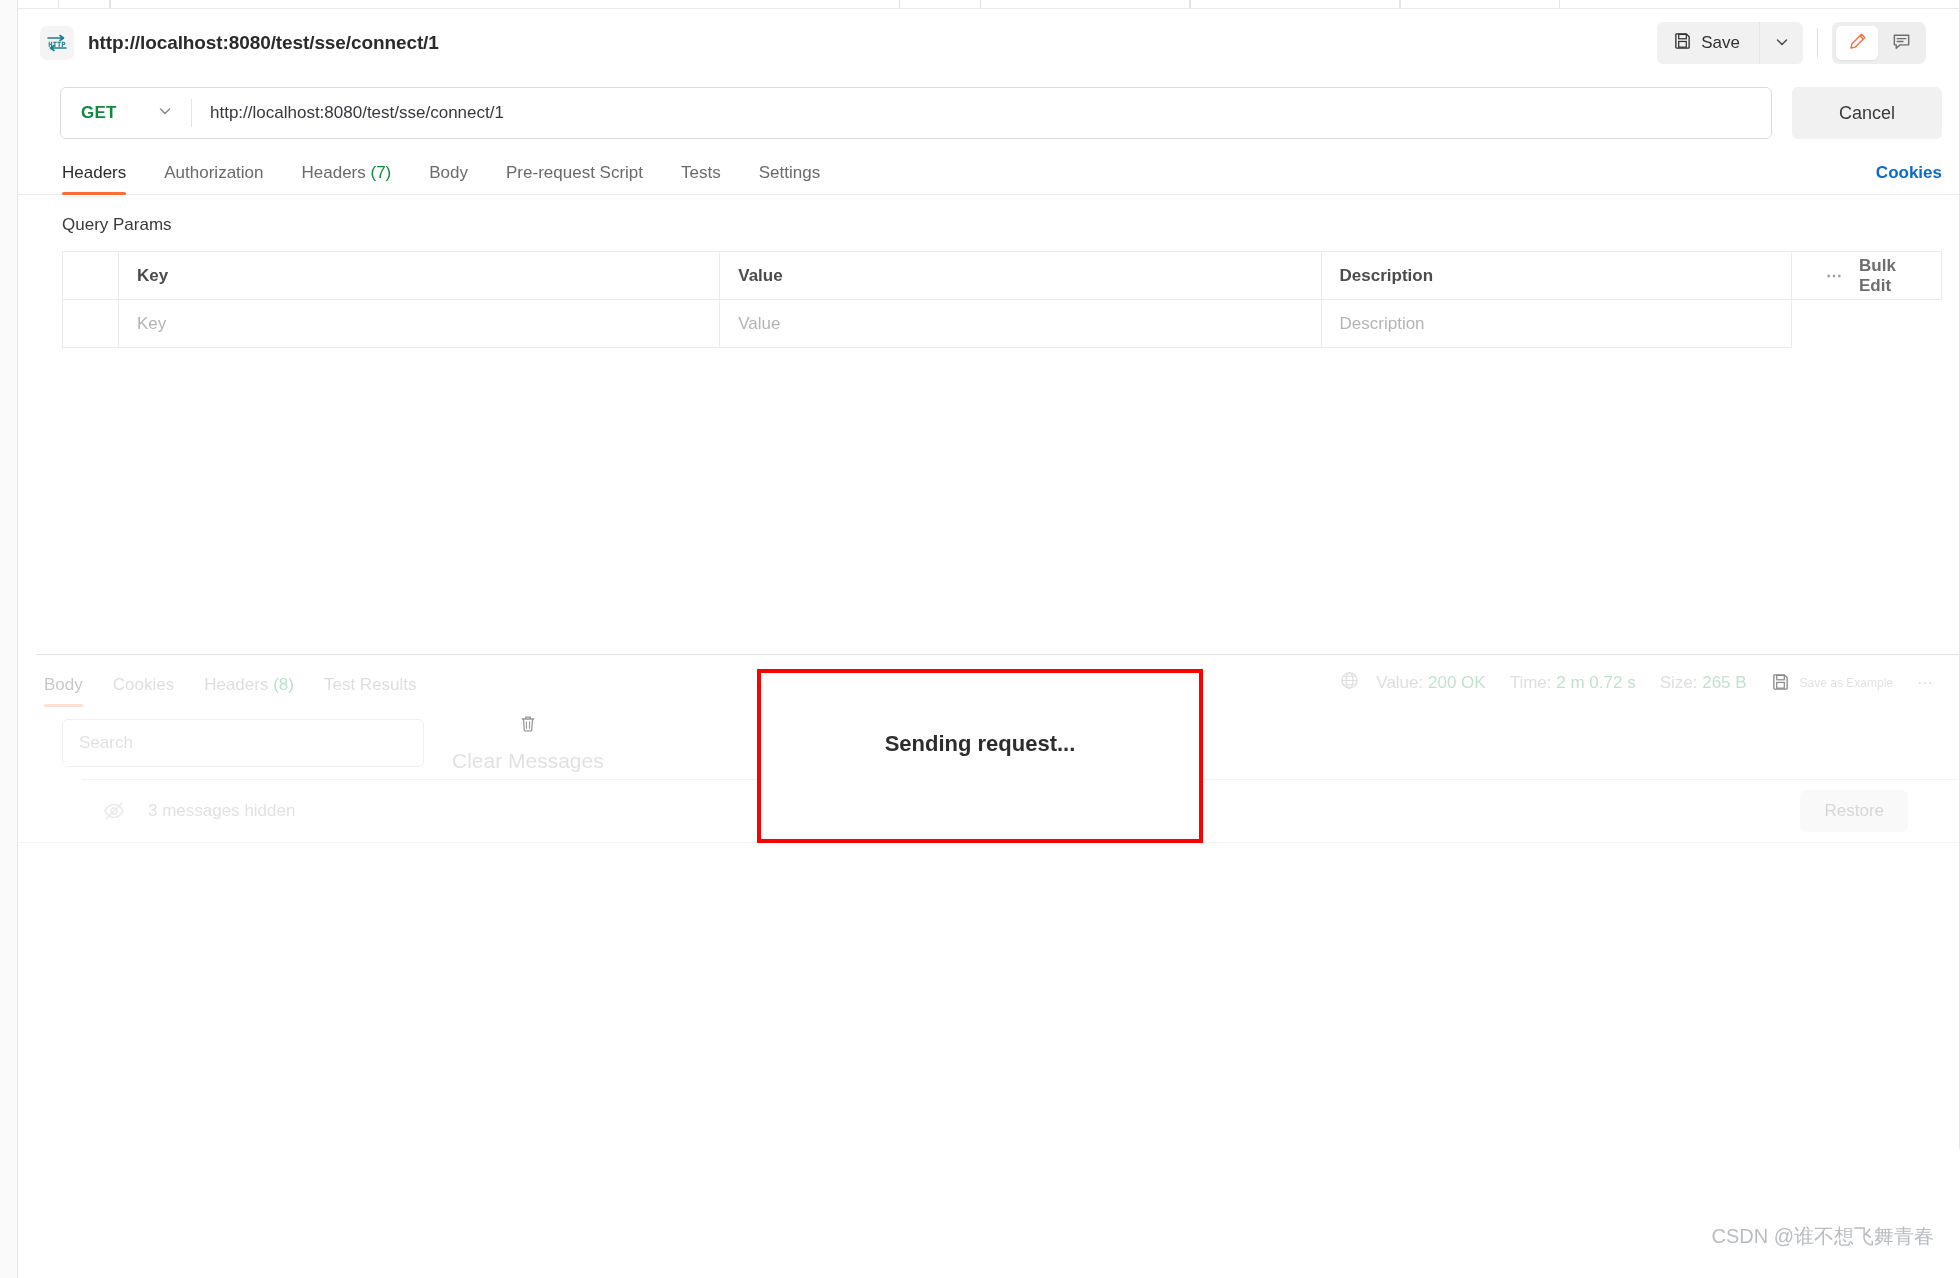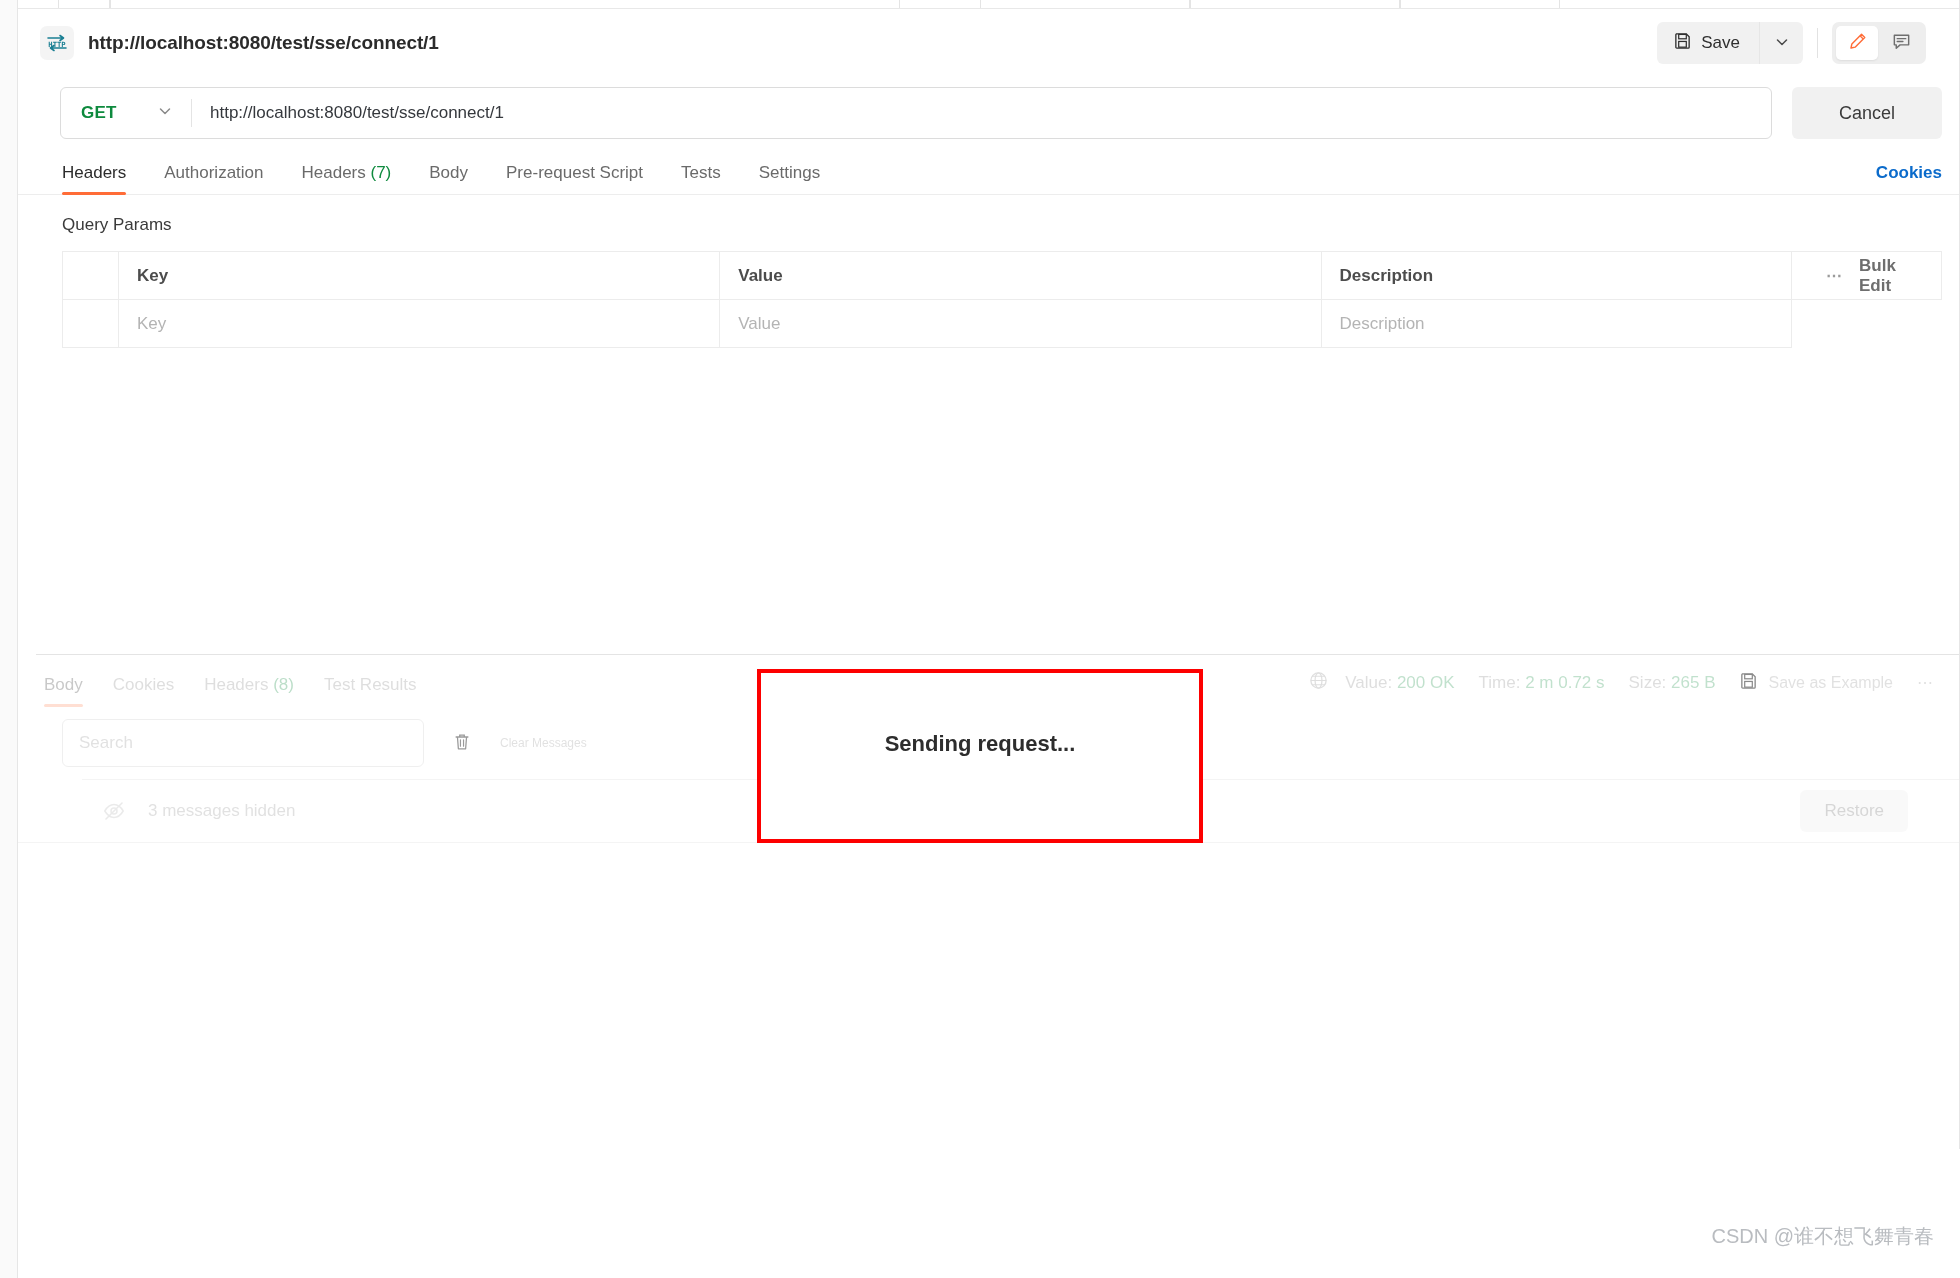--- a/index.html
+++ b/index.html
@@ -336,21 +336,21 @@
   .globe { margin-right: 16px; opacity: .22; }
   .meta-item {
     font-size: 17px;
     color: rgba(106,106,106,0.22);
     margin-right: 24px;
     white-space: nowrap;
   }
   .meta-item .v { color: rgba(14,138,62,0.26); }
   .save-example {
     display: flex; align-items: center; gap: 10px;
-    font-size: 16px;
+    font-size: 12px;
     color: rgba(106,106,106,0.20);
     margin-right: 24px;
     cursor: pointer;
     white-space: nowrap;
   }
   .resp-dots { color: rgba(120,120,120,0.22); letter-spacing: 1px; font-size: 16px; margin-right: 8px; }
 
   .resp-toolbar {
     flex: 0 0 72px;
     display: flex;
@@ -365,25 +365,26 @@
     padding: 0 16px;
   }
   .search-box input {
     border: none; outline: none; background: transparent;
     font-size: 17px; width: 100%;
     font-family: "Liberation Sans", sans-serif;
     color: rgba(120,120,120,0.25);
   }
   .search-box input::placeholder { color: rgba(120,120,120,0.22); }
   .clear-msgs {
-    display: flex; align-items: center; gap: 28px;
+    display: flex; align-items: center; gap: 10px;
     margin-left: 28px;
-    font-size: 12px;
+    font-size: 21px;
     color: rgba(106,106,106,0.20);
     cursor: pointer;
+    flex-direction: column;
   }
 
   .hidden-row {
     flex: 0 0 64px;
     display: flex;
     align-items: center;
     padding: 0 18px 0 84px;
     border-bottom: 1px solid rgba(230,230,230,0.45);
     position: relative;
   }

